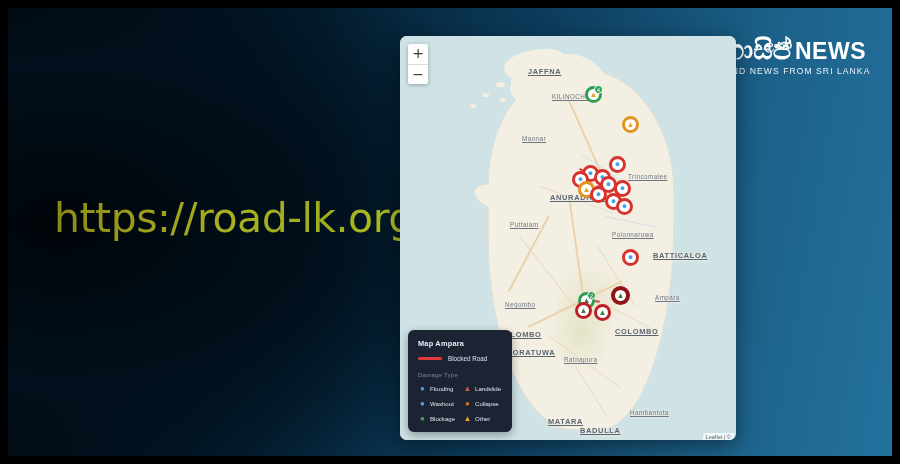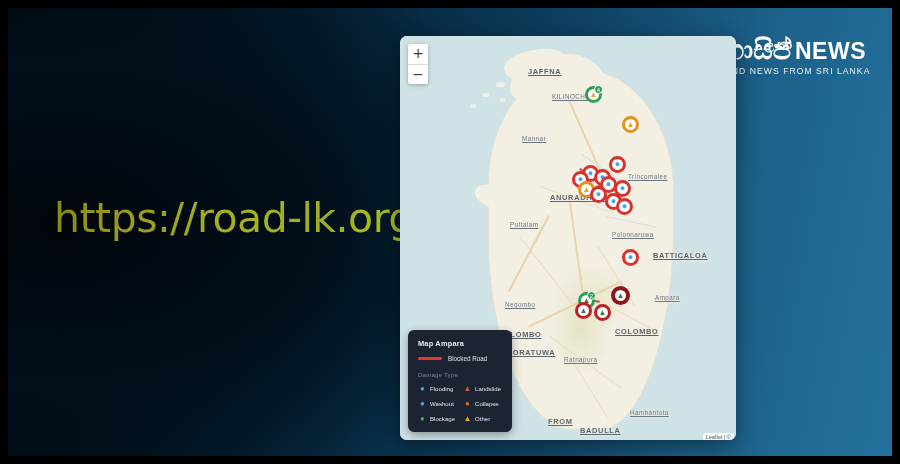--- a/index.html
+++ b/index.html
@@ -357,21 +357,21 @@
             <div class="city" style="left: 228px; top: 137px;">Trincomalee</div>
             <div class="city" style="left: 110px; top: 185px;">Puttalam</div>
             <div class="city" style="left: 212px; top: 195px;">Polonnaruwa</div>
             <div class="city big" style="left: 253px; top: 215px;">BATTICALOA</div>
             <div class="city" style="left: 255px; top: 258px;">Ampara</div>
             <div class="city" style="left: 105px; top: 265px;">Negombo</div>
             <div class="city big" style="left: 215px; top: 291px;">COLOMBO</div>
             <div class="city big" style="left: 98px; top: 294px;">COLOMBO</div>
             <div class="city big" style="left: 106px; top: 312px;">MORATUWA</div>
             <div class="city" style="left: 164px; top: 320px;">Ratnapura</div>
-            <div class="city big" style="left: 148px; top: 381px;">FROM</div>
+            <div class="city big" style="left: 148px; top: 381px;">MATARA</div>
             <div class="city big" style="left: 180px; top: 390px;">BADULLA</div>
             <div class="city" style="left: 230px; top: 373px;">Hambantota</div>
           </div>
 
         <div id="markers-layer">
             <div class="mk green" style="left: 185px; top: 50px;">
               <span class="gi" style="color: rgb(232, 164, 42); font-size: 8px;">▲</span>
               <span class="badge">4</span>
             </div>
             <div class="mk other" style="left: 222px; top: 80px;">

